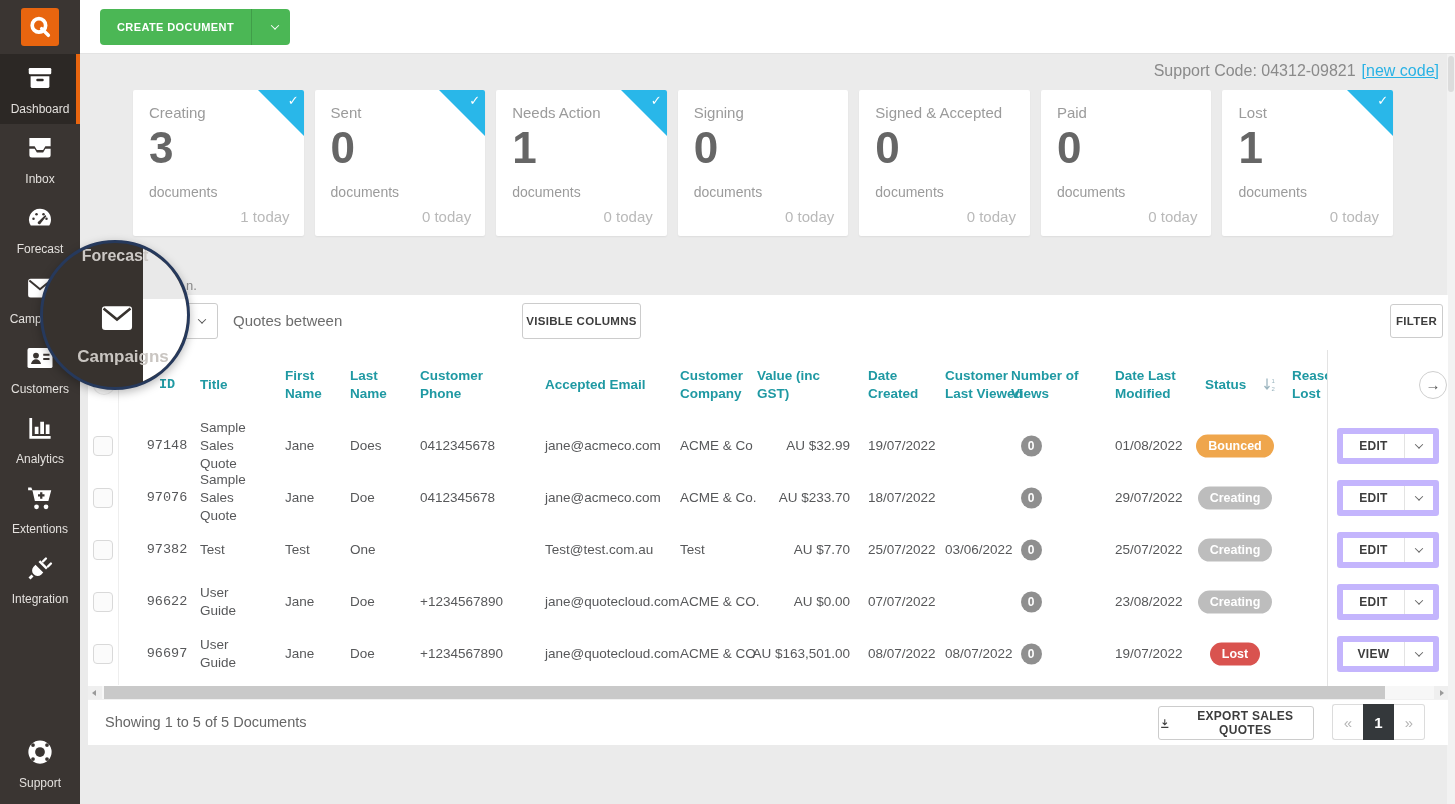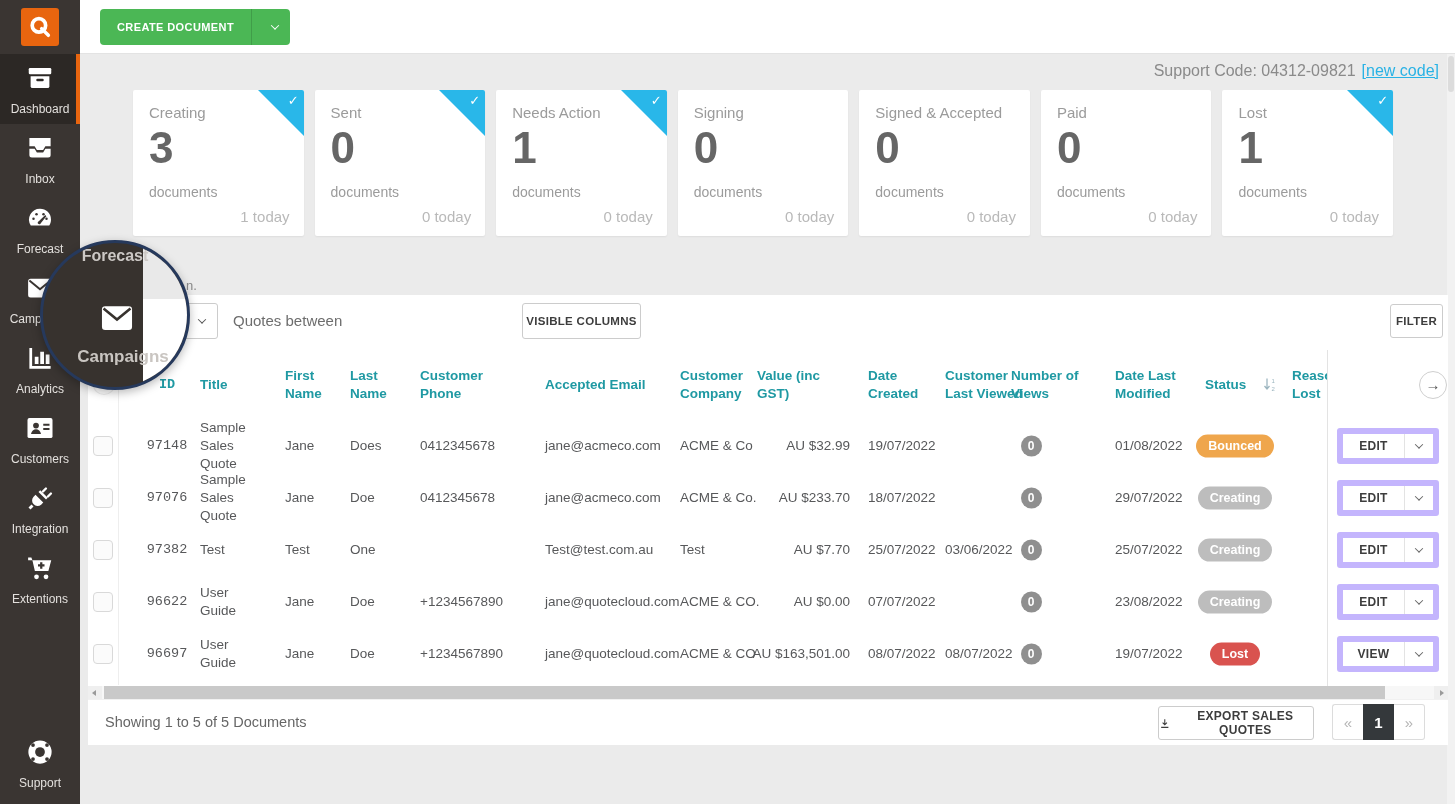--- a/index.html
+++ b/index.html
@@ -167,58 +167,58 @@
       <span class="nav-label">Forecast</span>
     </div>
     <div class="nav-item">
       <span><svg width="30" height="30" viewBox="0 0 24 24">
             <rect x="2.5" y="4.5" width="19" height="15" rx="2" fill="#fff"></rect>
             <path d="M3.5 6L12 13l8.5-7" stroke="#3a3532" stroke-width="1.6" fill="none"></path>
           </svg></span>
       <span class="nav-label">Campaigns</span>
     </div>
     <div class="nav-item">
-      <span><svg width="30" height="30" viewBox="0 0 24 24" fill="#fff">
-            <path d="M3.5 4h2.2v14.3H20.5v2.2h-17z"></path>
-            <rect x="7.8" y="11" width="3" height="5.8"></rect>
-            <rect x="12.2" y="7" width="3" height="9.8"></rect>
-            <rect x="16.6" y="9.2" width="3" height="7.6"></rect>
-          </svg></span>
-      <span class="nav-label">Analytics</span>
-    </div>
-    <div class="nav-item">
       <span><svg width="30" height="30" viewBox="0 0 24 24">
             <rect x="2" y="4" width="20" height="16" rx="1.5" fill="#fff"></rect>
             <g fill="#3a3532">
               <circle cx="8.8" cy="10" r="2.3"></circle>
               <path d="M4.8 16.8c.4-2.5 2.1-3.9 4-3.9s3.6 1.4 4 3.9z"></path>
               <rect x="14.6" y="8.6" width="5" height="1.6"></rect>
               <rect x="14.6" y="12" width="5" height="1.6"></rect>
             </g>
           </svg></span>
       <span class="nav-label">Customers</span>
     </div>
     <div class="nav-item">
       <span><svg width="30" height="30" viewBox="0 0 24 24" fill="#fff">
+            <path d="M3.5 4h2.2v14.3H20.5v2.2h-17z"></path>
+            <rect x="7.8" y="11" width="3" height="5.8"></rect>
+            <rect x="12.2" y="7" width="3" height="9.8"></rect>
+            <rect x="16.6" y="9.2" width="3" height="7.6"></rect>
+          </svg></span>
+      <span class="nav-label">Analytics</span>
+    </div>
+    <div class="nav-item">
+      <span><svg width="30" height="30" viewBox="0 0 24 24" fill="#fff">
+            <path d="M2.5 3.5h2.6l.8 2.2H21l-2.3 8.6H7.9L5.9 5.7H2.5z"></path>
+            <circle cx="9.2" cy="19" r="1.9"></circle>
+            <circle cx="16.8" cy="19" r="1.9"></circle>
+            <path d="M12.1 7.3h1.8v1.7h1.7v1.8h-1.7v1.7h-1.8v-1.7h-1.7V9h1.7z" fill="#3a3532"></path>
+          </svg></span>
+      <span class="nav-label">Extentions</span>
+    </div>
+    <div class="nav-item">
+      <span><svg width="30" height="30" viewBox="0 0 24 24" fill="#fff">
             <path d="M8.4 9.4l6.2 6.2-1.7 1.7a4.4 4.4 0 0 1-6.2-6.2z"></path>
             <path d="M10.8 7.2l6 6 1.4-1.4-6-6z"></path>
             <rect x="14.6" y="3" width="1.9" height="5.2" rx="0.9" transform="rotate(45 15.55 5.6)"></rect>
             <rect x="18.6" y="7" width="1.9" height="5.2" rx="0.9" transform="rotate(45 19.55 9.6)"></rect>
             <path d="M5.2 17.2l-2.4 2.4 1.6 1.6 2.4-2.4z"></path>
           </svg></span>
       <span class="nav-label">Integration</span>
-    </div>
-    <div class="nav-item">
-      <span><svg width="30" height="30" viewBox="0 0 24 24" fill="#fff">
-            <path d="M2.5 3.5h2.6l.8 2.2H21l-2.3 8.6H7.9L5.9 5.7H2.5z"></path>
-            <circle cx="9.2" cy="19" r="1.9"></circle>
-            <circle cx="16.8" cy="19" r="1.9"></circle>
-            <path d="M12.1 7.3h1.8v1.7h1.7v1.8h-1.7v1.7h-1.8v-1.7h-1.7V9h1.7z" fill="#3a3532"></path>
-          </svg></span>
-      <span class="nav-label">Extentions</span>
     </div>
   </nav>
   <div class="nav-item support-item">
     <span><svg width="30" height="30" viewBox="0 0 24 24">
           <circle cx="12" cy="12" r="9.3" fill="#fff"></circle>
           <circle cx="12" cy="12" r="3.9" fill="#3a3532"></circle>
           <g fill="#3a3532">
             <circle cx="6.4" cy="6.4" r="1.5"></circle>
             <circle cx="17.6" cy="6.4" r="1.5"></circle>
             <circle cx="6.4" cy="17.6" r="1.5"></circle>

